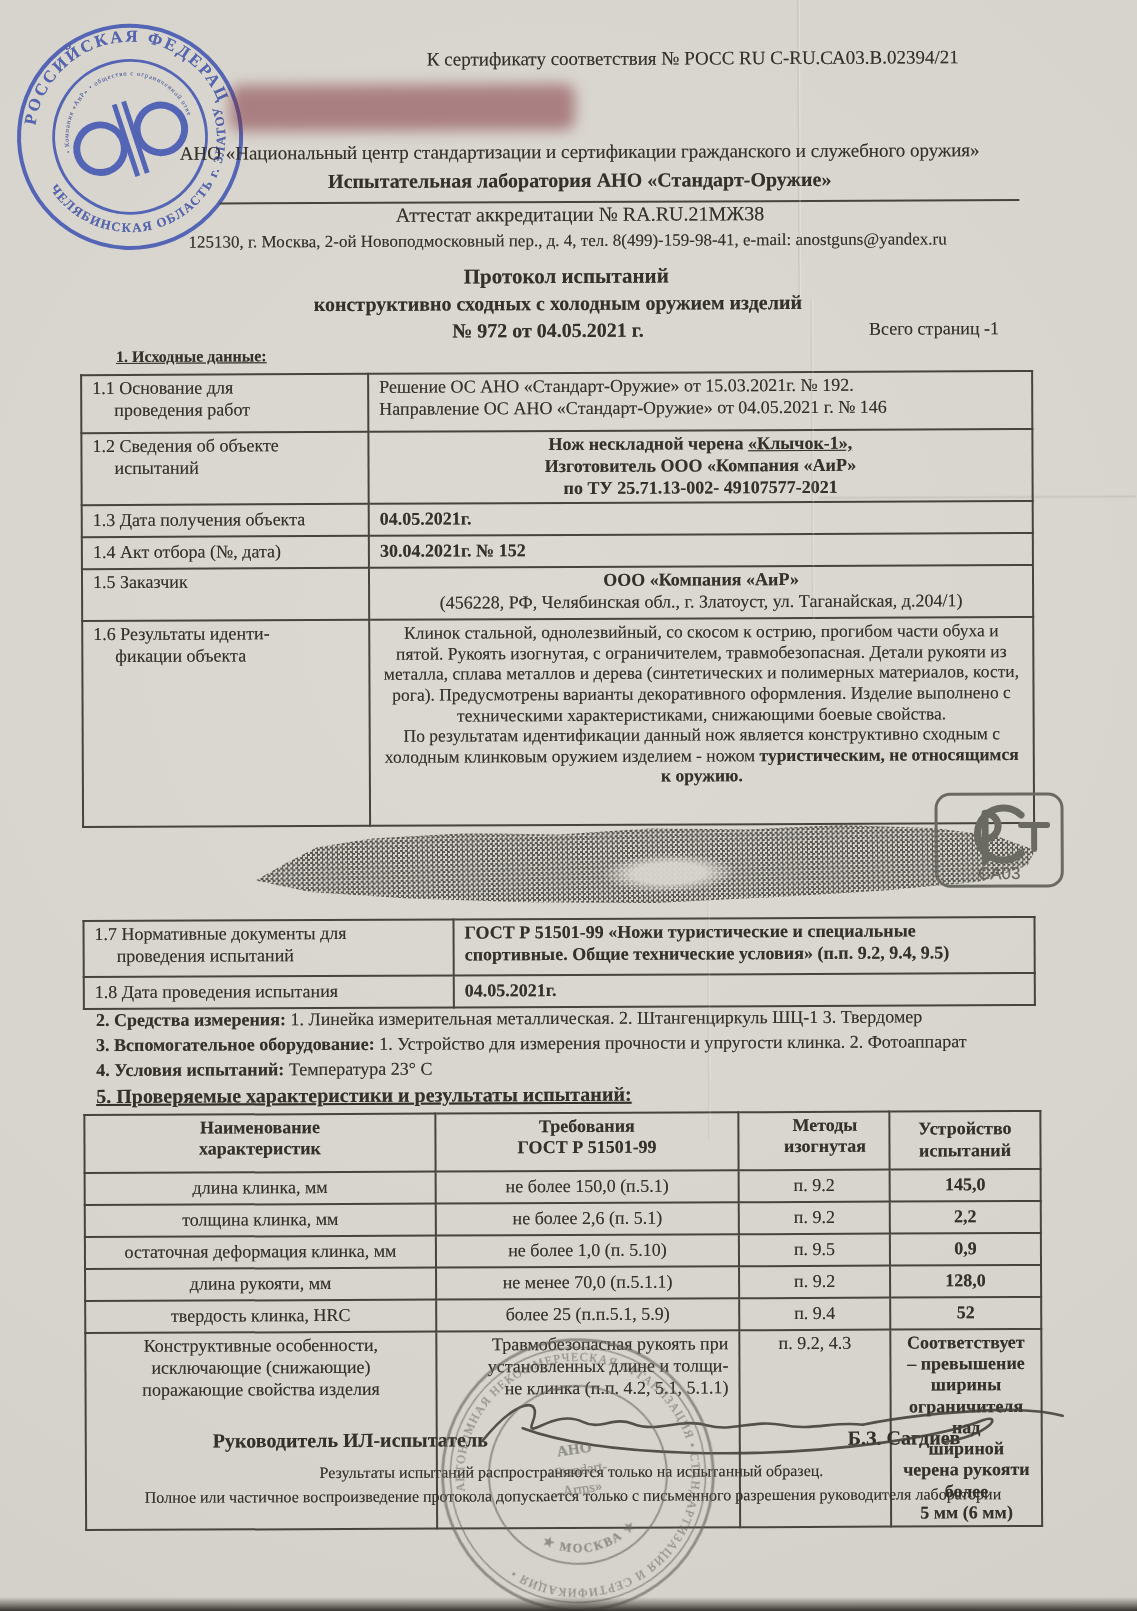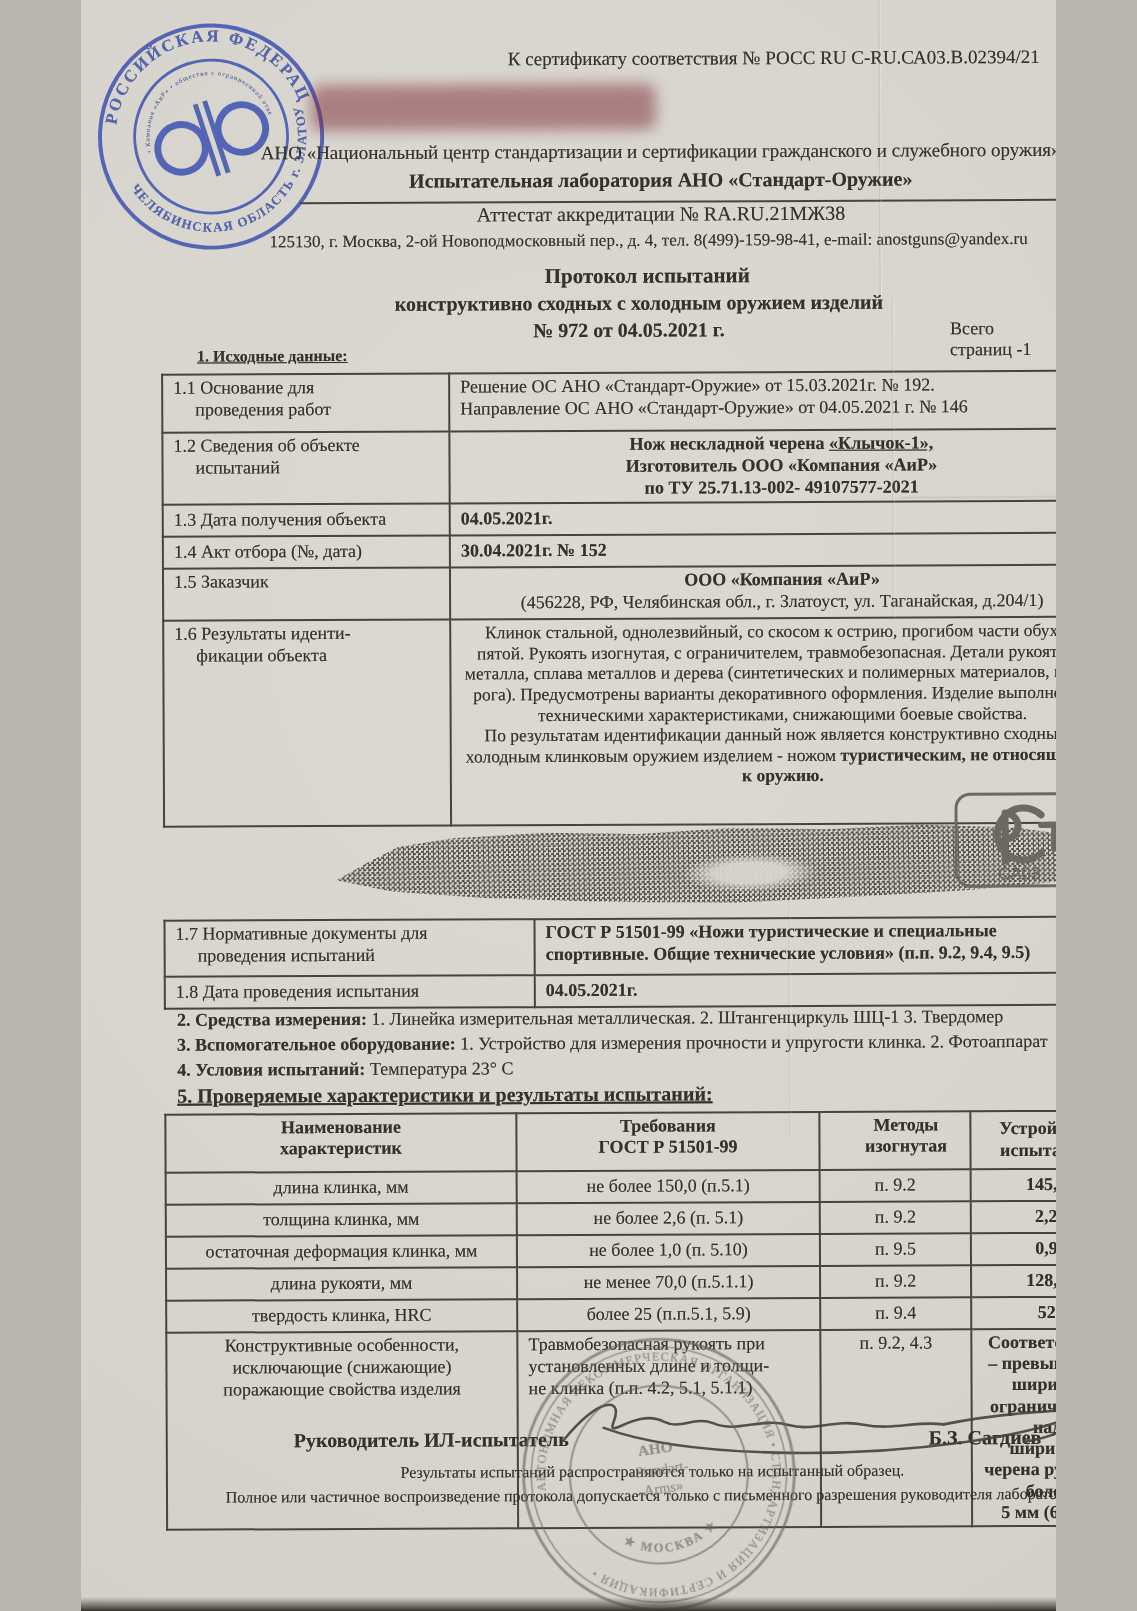--- a/index.html
+++ b/index.html
@@ -2,21 +2,21 @@
 <html><head>
 <meta charset="utf-8">
 <style>
   html,body{margin:0;padding:0;}
   body{
     font-family:"Liberation Serif","DejaVu Serif",serif;
     background:#b9b6b0;
   }
   #page{
     position:relative;
-    width:975px;height:1611px;
+    width:1137px;height:1611px;
     margin:0 auto;
     overflow:hidden;
     background:
       radial-gradient(130% 95% at 48% 38%, #dcd9d3 0%, #d7d4cd 55%, #cfccc5 100%);
     color:#34312b;
     text-shadow:0 0 .5px rgba(52,48,42,.5);
   }
   #sheet{position:absolute;inset:0;transform:rotate(-0.25deg);}
   .abs{position:absolute;}
   .c{text-align:center;}
@@ -154,21 +154,21 @@
             <div><span>По результатам идентификации данный  нож  является   конструктивно сходным с холодным клинковым оружием изделием - ножом</span>
                  <span class="b">туристическим,   не относящимся к  оружию.</span></div>
           </td>
         </tr>
       </tbody>
         </table>
     </div>
 
     <div class="abs halftone" style="left:255px;top:822px;width:780px;height:84px;transform:rotate(-1deg);"></div>
 
-    <div class="abs" style="left:872px;top:793px;width:132px;height:98px;">
+    <div class="abs" style="left:933px;top:793px;width:132px;height:98px;">
       <svg width="132" height="98" viewBox="0 0 132 98">
         <rect x="3" y="3" width="126" height="92" rx="14" fill="none" stroke="#6a6a62" stroke-width="3"></rect>
         <g stroke="#6a6a62" fill="none" stroke-linecap="round">
           <path d="M88,24 A26,26 0 1,0 88,62" stroke-width="7"></path>
           <path d="M52,70 L52,22 M52,22 A13,13 0 1,1 52,48" stroke-width="7"></path>
           <path d="M88,34 h26 M101,34 v24" stroke-width="6"></path>
         </g>
         <text x="66" y="88" text-anchor="middle" font-size="17" fill="#6a6a62" font-family="Liberation Sans, sans-serif">СА03</text>
       </svg>
     </div>
@@ -253,21 +253,21 @@
           <td class="vc">более 25 (п.п.5.1, 5.9)</td>
           <td class="vc">п. 9.4</td>
           <td class="vc b">52</td>
         </tr>
         <tr>
           <td style="height:92px;">
             <div>Конструктивные особенности,</div>
             <div>исключающие (снижающие)</div>
             <div>поражающие свойства изделия</div>
           </td>
-          <td style="text-align:left;">
+          <td style="text-align:right;">
             <div>Травмобезопасная рукоять при</div>
             <div>установленных длине и толщи-</div>
             <div>не клинка (п.п. 4.2, 5.1, 5.1.1)</div>
           </td>
           <td>п. 9.2, 4.3</td>
           <td class="b small-lh">
             <div>Соответствует – превышение</div>
             <div>ширины  ограничителя над</div>
             <div>шириной черена рукояти более</div>
             <div>5 мм (6 мм)</div>

